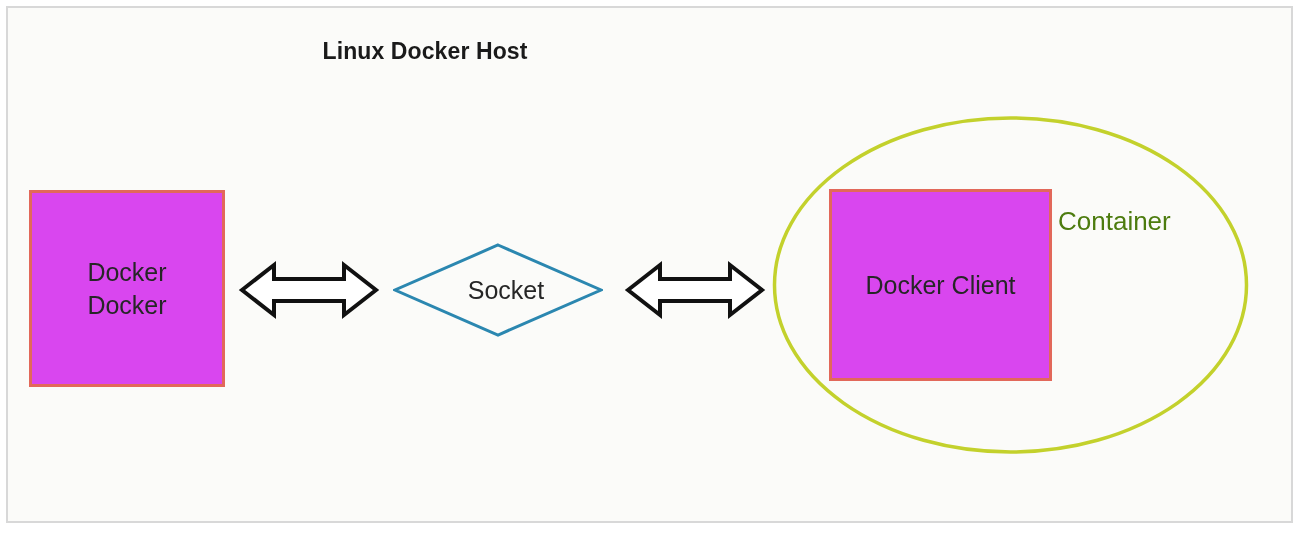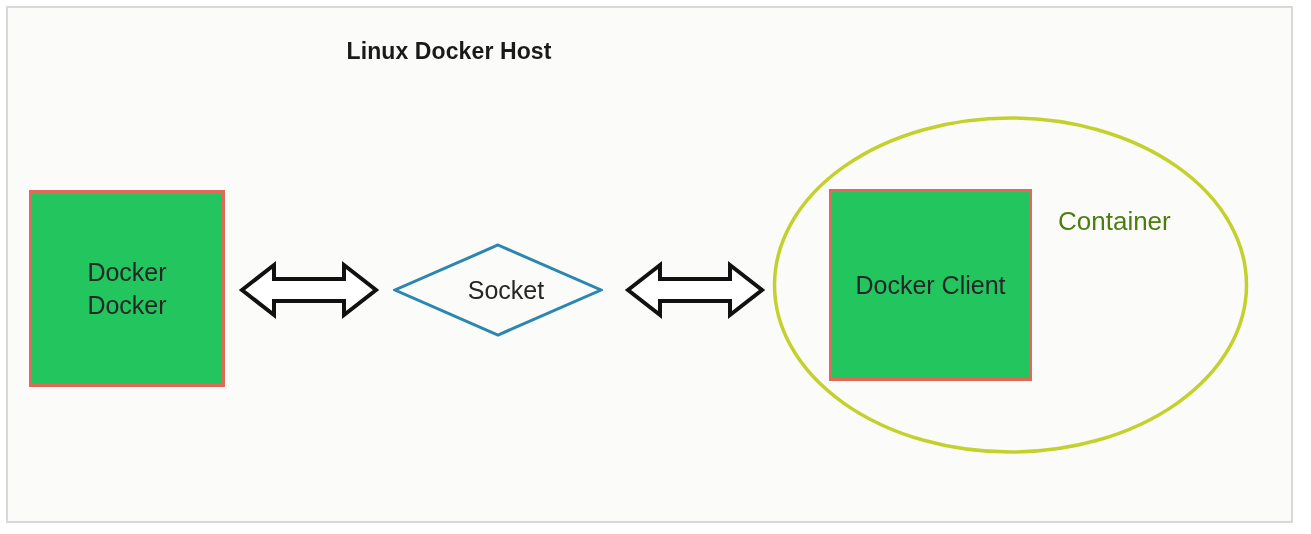--- a/index.html
+++ b/index.html
@@ -31,46 +31,45 @@
   .diagram-title {
     position: absolute;
     left: 0;
     top: 38px;
     width: 850px;
     text-align: center;
     font-size: 23px;
     font-weight: bold;
     color: #1a1a1a;
     letter-spacing: 0.1px;
-    padding-left: 24px;
   }
   
   .box {
     position: absolute;
     box-sizing: border-box;
     border: 3px solid #e2685a;
-    background: #22c55e;
+    background: #d946ef;
     display: flex;
     align-items: center;
     justify-content: center;
     text-align: right;
     color: #262626;
     font-size: 25px;
     line-height: 1.32;
   }
   #docker-server-box {
     left: 29px;
     top: 190px;
     width: 196px;
     height: 197px;
   }
   #docker-client-box {
     left: 829px;
     top: 189px;
-    width: 203px;
+    width: 223px;
     height: 192px;
   }
   #docker-client-box .box-label {
     white-space: nowrap;
   }
   
   #socket-shape {
     position: absolute;
     left: 393px;
     top: 243px;

